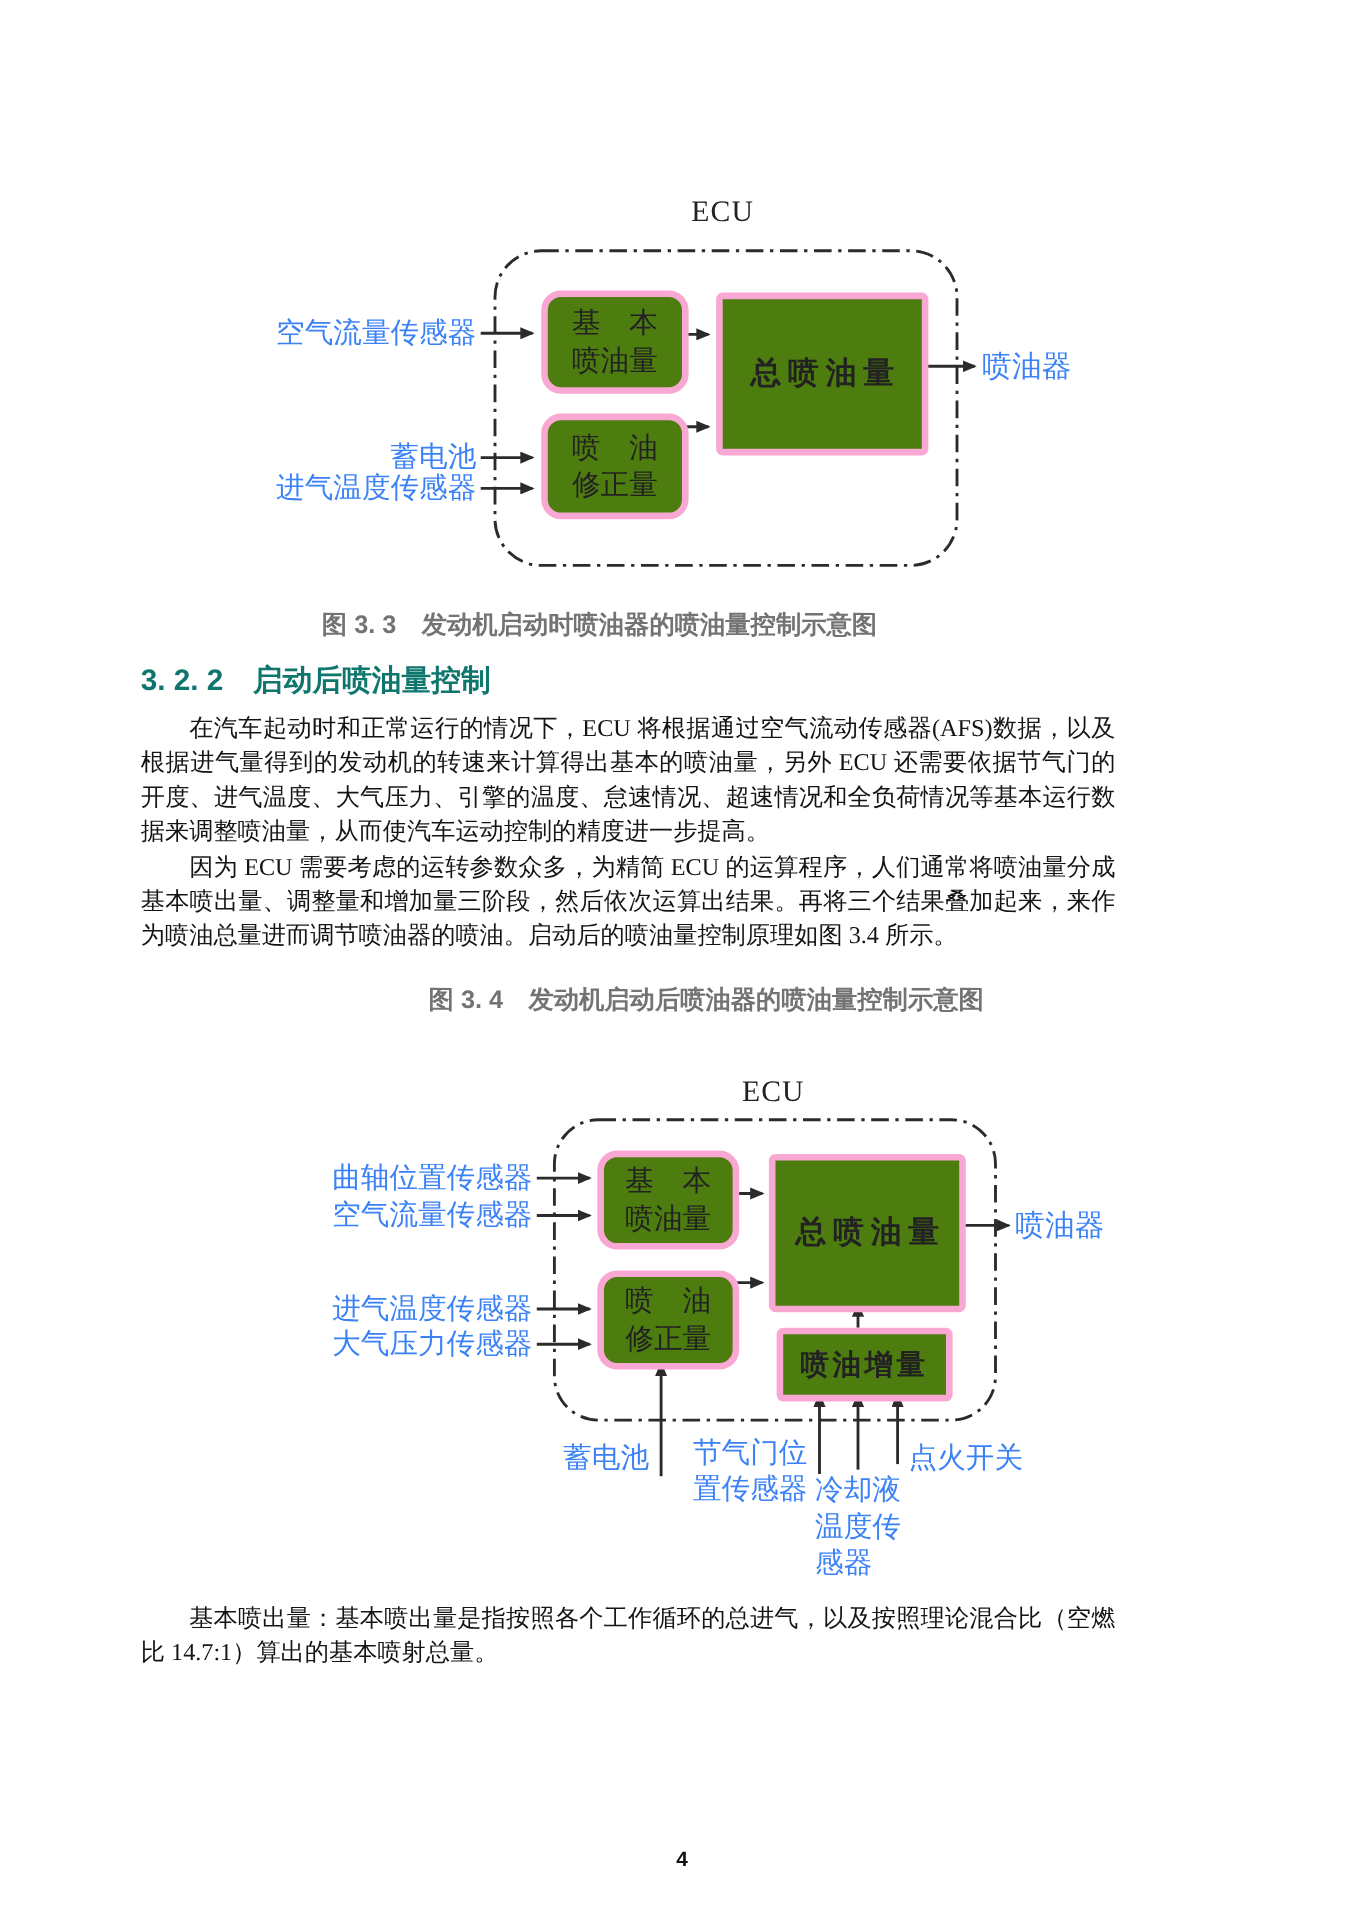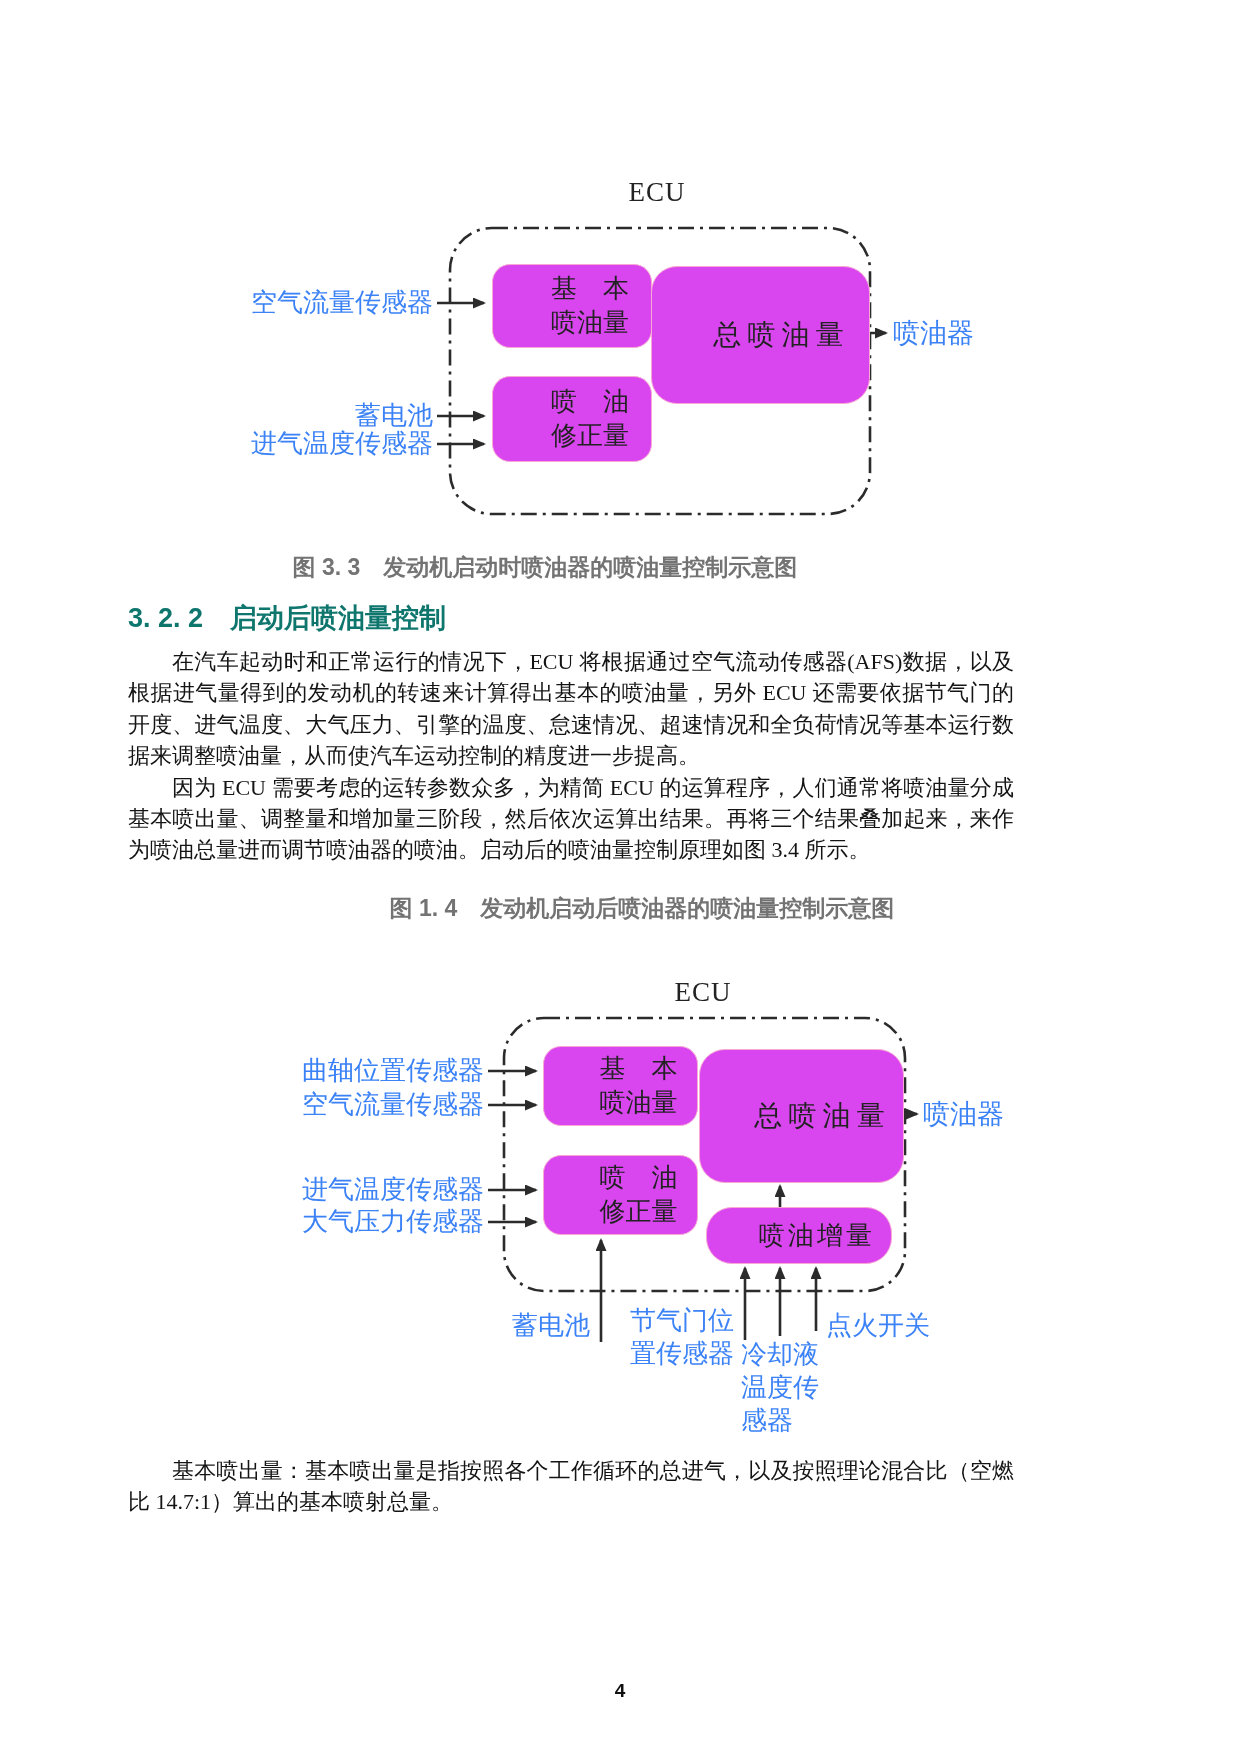--- a/index.html
+++ b/index.html
@@ -11,31 +11,30 @@
     font-family:"Liberation Serif", serif;
     color:#161616;
     overflow:hidden;
   }
   .layer{position:absolute;left:0;top:0;width:1240px;height:1754px;}
   svg.layer{pointer-events:none;}
 
   
   .dbox{
     position:absolute;
-    border:1px solid #f9a8d4;
-    background:#d946ef;
+    border:6px solid #f9a8d4;
+    background:#4d7c0f;
     display:flex;align-items:center;justify-content:center;
     text-align:center;
     font-size:26px;line-height:34px;
     color:#222;
     white-space:pre-line;
-    padding-left:36px;
   }
   .r18{border-radius:18px;}
-  .r26{border-radius:26px;}
+  .r26{border-radius:6px;font-weight:bold;}
   .total-text{font-size:28px;letter-spacing:0.22em;text-indent:0.22em;}
   .incr-text{font-size:26px;letter-spacing:0.12em;}
 
   
   .dlabel{
     position:absolute;
     font-size:26px;line-height:30px;
     color:#3b82f6;
     white-space:pre-line;
   }
@@ -133,21 +132,21 @@
     <div class="caption" style="left:0px;top:552px;width:1090px;">图 3. 3　发动机启动时喷油器的喷油量控制示意图</div>
   </div>
 
   <div class="heading" style="left:128px;top:600px;width:760px;">3. 2. 2　启动后喷油量控制</div>
 
   <div class="bodytext" style="left:128px;top:646px;width:886px;">
     <p>在汽车起动时和正常运行的情况下，ECU 将根据通过空气流动传感器(AFS)数据，以及根据进气量得到的发动机的转速来计算得出基本的喷油量，另外 ECU 还需要依据节气门的开度、进气温度、大气压力、引擎的温度、怠速情况、超速情况和全负荷情况等基本运行数据来调整喷油量，从而使汽车运动控制的精度进一步提高。</p>
     <p>因为 ECU 需要考虑的运转参数众多，为精简 ECU 的运算程序，人们通常将喷油量分成基本喷出量、调整量和增加量三阶段，然后依次运算出结果。再将三个结果叠加起来，来作为喷油总量进而调节喷油器的喷油。启动后的喷油量控制原理如图 3.4 所示。</p>
   </div>
 
-  <div class="caption" style="left:44px;top:893px;width:1196px;">图 1. 4　发动机启动后喷油器的喷油量控制示意图</div>
+  <div class="caption" style="left:44px;top:893px;width:1196px;">图 3. 4　发动机启动后喷油器的喷油量控制示意图</div>
 
   <div class="layer">
     <div class="ecu" style="left:643px;top:977px;width:120px;">ECU</div>
 
     <div class="dlabel tr" style="left:251px;top:1056px;width:233px;">曲轴位置传感器</div>
     <div class="dlabel tr" style="left:251px;top:1090px;width:233px;">空气流量传感器</div>
     <div class="dlabel tr" style="left:251px;top:1175px;width:233px;">进气温度传感器</div>
     <div class="dlabel tr" style="left:251px;top:1207px;width:233px;">大气压力传感器</div>
 
     <div class="dbox r18" style="left:543px;top:1046px;width:117px;height:78px;">基　本

